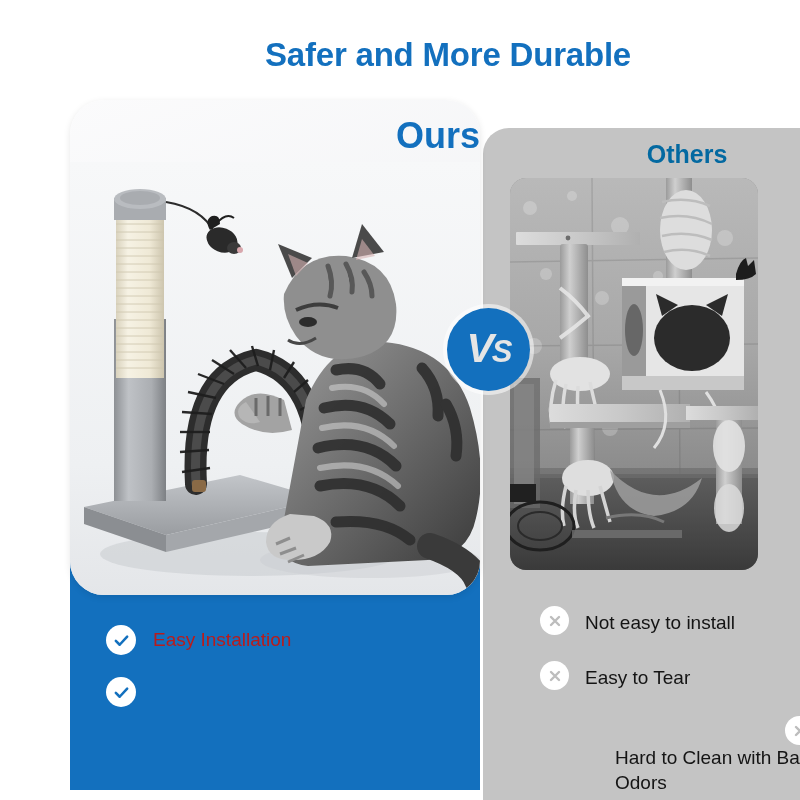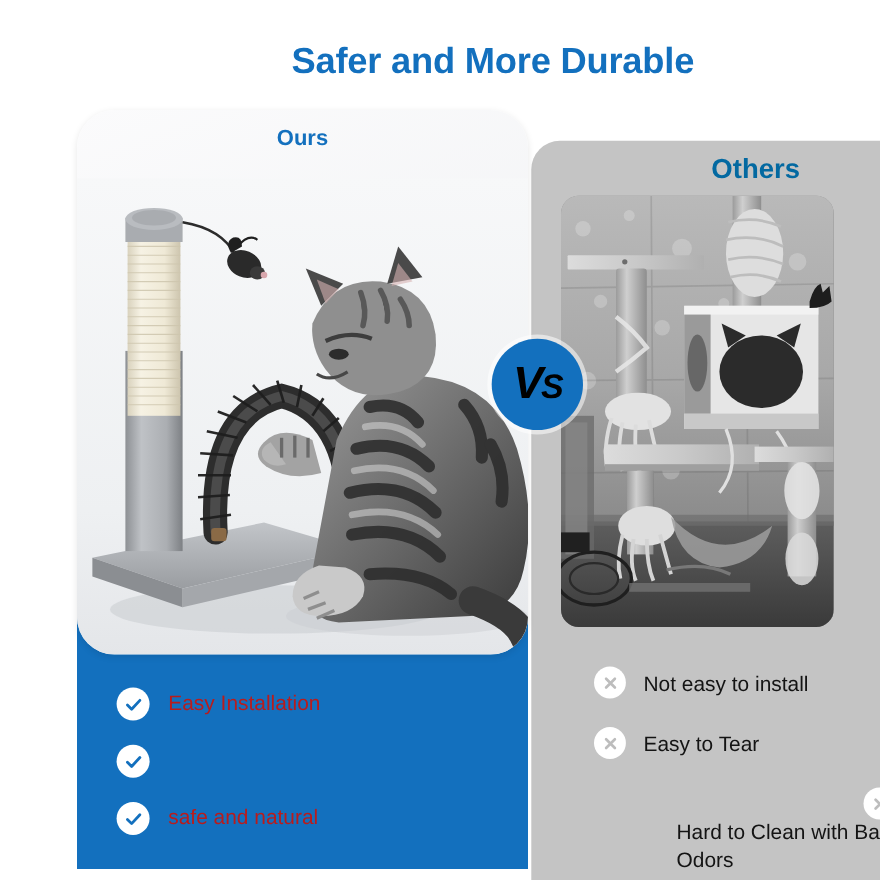--- a/index.html
+++ b/index.html
@@ -40,21 +40,21 @@
   
   .left-card{
     position:absolute;left:22px;top:100px;width:410px;height:495px;
     background:linear-gradient(160deg,#fbfbfc 0%,#f2f3f5 55%,#eceef0 100%);
     border-radius:34px;
     box-shadow:0 2px 7px rgba(0,0,0,.10);
     overflow:hidden;
   }
   .ours-label{
     position:absolute;left:0;top:15px;width:410px;
-    text-align:center;font-size:20px;font-weight:bold;color:#1370be;
+    text-align:right;font-size:36px;font-weight:bold;color:#1370be;
   }
 
   
   .photo-left{
     position:absolute;left:0;top:62px;width:410px;height:433px;
   }
   .photo-right{
     position:absolute;left:462px;top:178px;width:248px;height:392px;
     border-radius:16px;overflow:hidden;
     filter:grayscale(100%);
@@ -64,21 +64,21 @@
 
   
   .vs-badge{
     position:absolute;left:399px;top:308px;width:83px;height:83px;
     border-radius:50%;
     background:#1370be;
     box-shadow:0 0 0 4px rgba(255,255,255,.55);
     display:flex;align-items:center;justify-content:center;
   }
   .vs-badge .vs-text{
-    color:#000000;font-weight:bold;font-style:italic;
+    color:#e5e5e5;font-weight:bold;font-style:italic;
     font-size:41px;line-height:1;letter-spacing:-2px;
     transform:translateY(-1px);
   }
   .vs-badge .vs-text .s{font-size:31px;}
 
   
   .pros{
     position:absolute;left:58px;top:625px;width:360px;
   }
   .pro-row{
@@ -420,28 +420,20 @@
       </span>
       <span class="pro-text">Easy Installation</span>
     </div>
     <div class="pro-row">
       <span class="tick">
         <svg viewBox="0 0 24 24">
             <path d="M4 12.6 L9.4 18 L20 6.6" fill="none" stroke="#1370be" stroke-width="3.6" stroke-linecap="round" stroke-linejoin="round"></path>
           </svg>
       </span>
     </div>
-    <div class="pro-row">
-      <span class="tick">
-        <svg viewBox="0 0 24 24">
-            <path d="M4 12.6 L9.4 18 L20 6.6" fill="none" stroke="#1370be" stroke-width="3.6" stroke-linecap="round" stroke-linejoin="round"></path>
-          </svg>
-      </span>
-      <span class="pro-text">safe and natural</span>
-    </div>
   </div>
 
   <div class="cons">
     <div class="con-row">
       <span class="cross">
         <svg viewBox="0 0 24 24">
             <path d="M6 6 L18 18 M18 6 L6 18" fill="none" stroke="#bdbdbd" stroke-width="3.6" stroke-linecap="round"></path>
           </svg>
       </span>
       <span class="con-text">Not easy to install</span>

